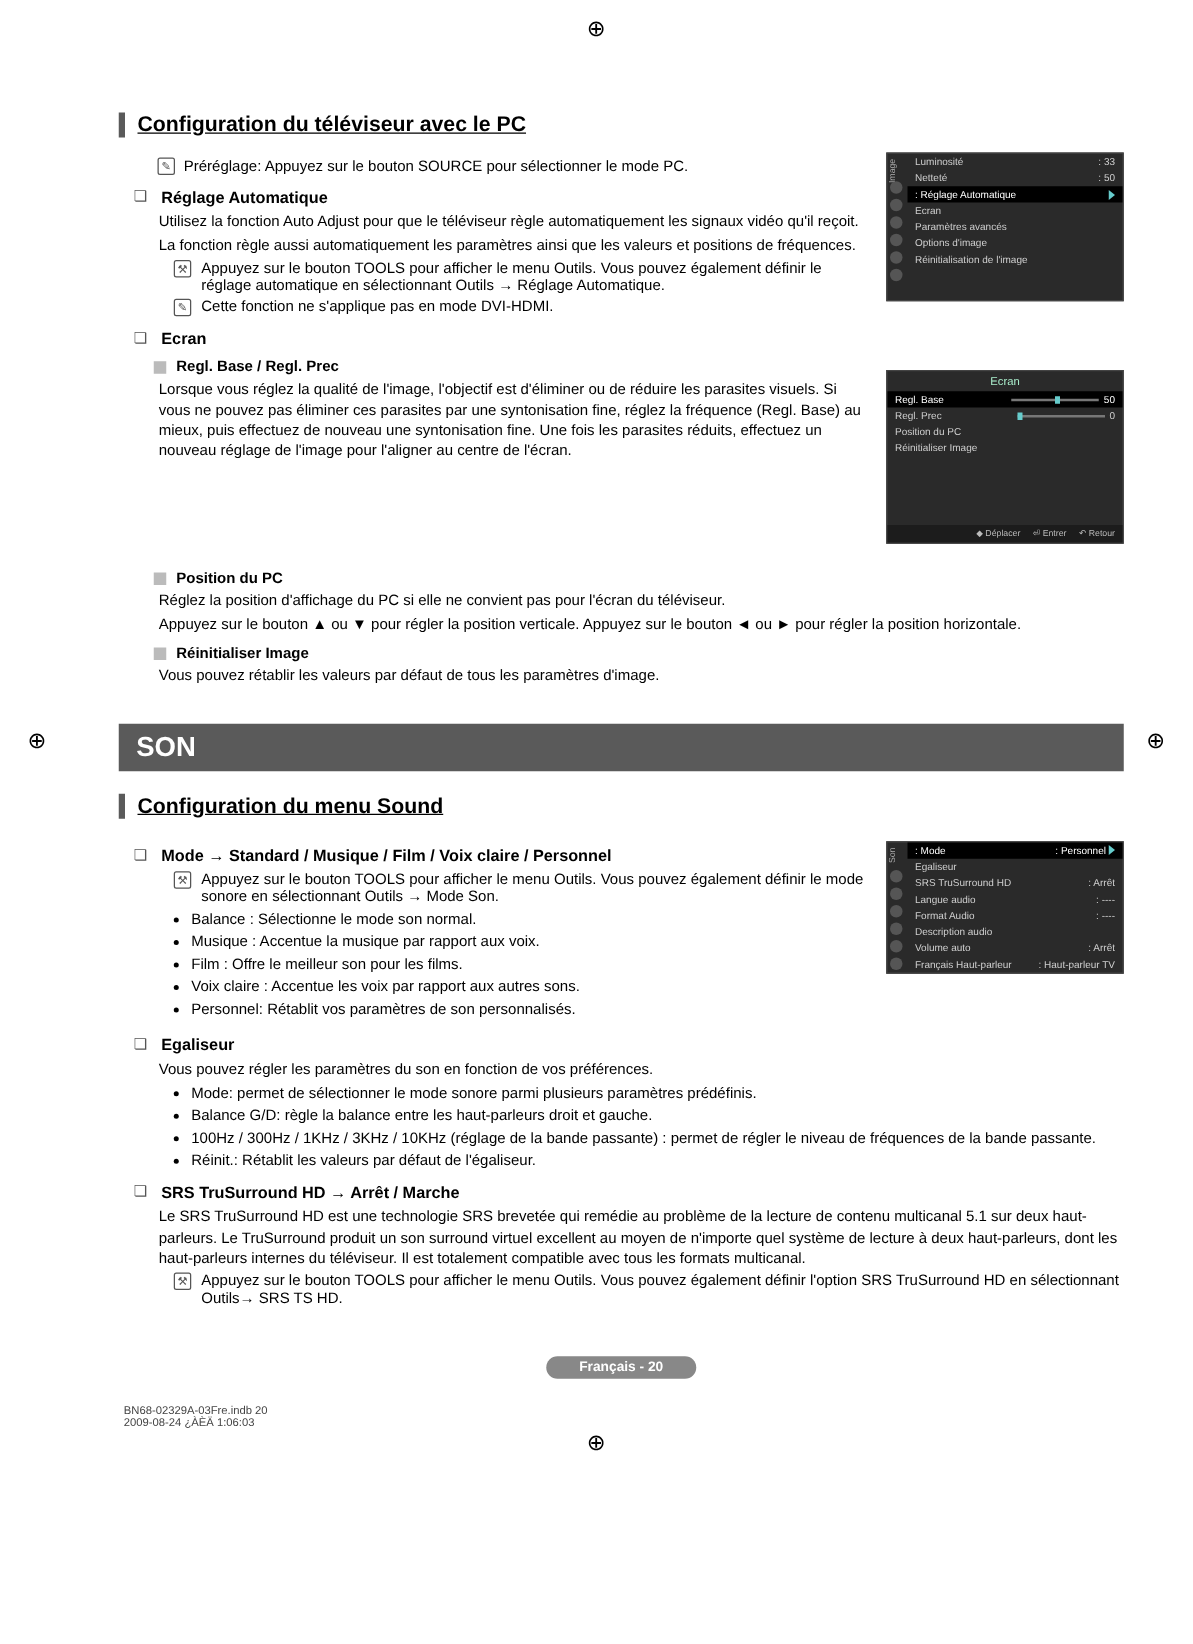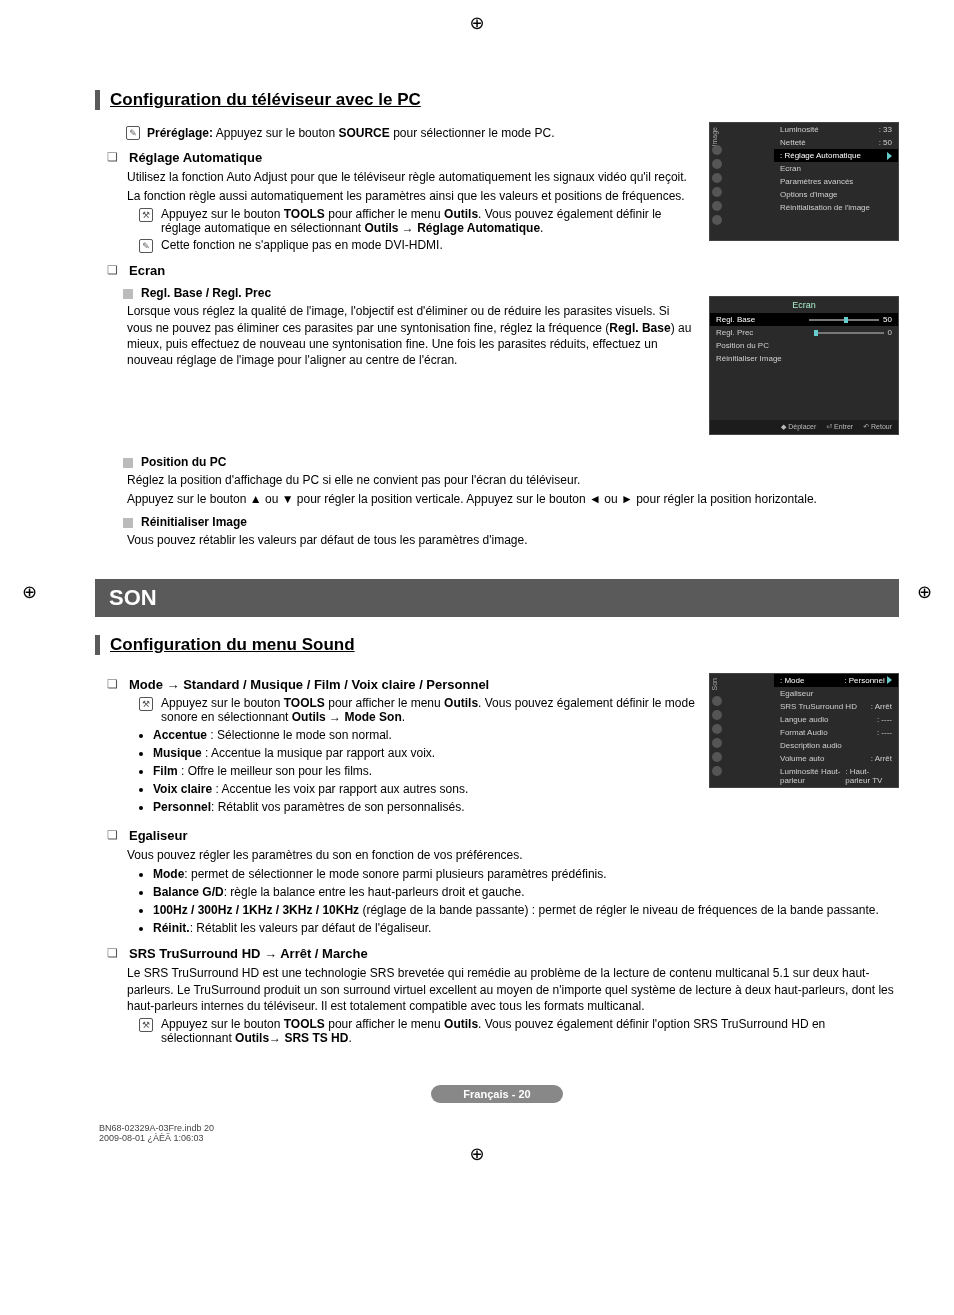--- a/index.html
+++ b/index.html
@@ -54,30 +54,30 @@
   .two-col { display:flex; gap:14px; align-items:flex-start; }
   .col-left { flex: 1 1 auto; }
   .col-right { flex: 0 0 190px; }
   .osd-panel { background:#2a2a2a; color:#cfcfcf; font-size:8px; border:1px solid #444; margin-bottom:12px; position:relative; }
   .osd-row { display:flex; align-items:center; justify-content:space-between; padding:2px 6px; }
   .osd-row.hi { background:#000000; color:#fff; }
   .osd-title { text-align:center; padding:3px; color:#aec; font-size:9px; }
   .osd-sideicons { position:absolute; left:2px; top:22px; display:flex; flex-direction:column; gap:4px; }
   .osd-sideicons span { width:10px; height:10px; border-radius:50%; background:#555; display:block; }
   .osd-side-lbl { writing-mode: vertical-rl; transform: rotate(180deg); font-size:7px; color:#aaa; position:absolute; left:1px; top:4px; }
-  .osd-body { padding-left:16px;margin-left:48px; }
+  .osd-body { padding-left:16px; }
   .osd-footer { display:flex; justify-content:flex-end; gap:10px; padding:3px 6px; font-size:7px; color:#bbb; background:#1c1c1c; }
   .osd-footer span::before { content:""; }
   .arrow-right { display:inline-block; width:0; height:0; border-top:4px solid transparent; border-bottom:4px solid transparent; border-left:5px solid #6cc; vertical-align:middle; }
   .slider { display:flex; align-items:center; gap:4px; }
   .slider .bar { width:70px; height:2px; background:#777; position:relative; }
   .slider .bar .knob { position:absolute; top:-2px; width:4px; height:6px; background:#6cc; }
-  .page-num-bar { background:#888; color:#fff; font-size:11px; font-weight:bold; text-align:center; border-radius:10px; width:132px; margin:40px auto 0 auto; padding:3px 0; }
+  .page-num-bar { background:#888; color:#fff; font-size:11px; font-weight:bold; text-align:center; border-radius:10px; width:120px; margin:40px auto 0 auto; padding:3px 0; }
   .footer { display:flex; justify-content:space-between; font-size:9px; color:#444; margin-top:20px; padding: 0 4px; flex-direction: column; }
-  b { font-weight:bold; }
+  b { font-weight:normal; }
 </style>
 </head>
 <body>
 
 <span class="crop-mark crop-top">⊕</span>
 <span class="crop-mark crop-left">⊕</span>
 <span class="crop-mark crop-right">⊕</span>
 
 <div class="page">
 
@@ -216,21 +216,21 @@
     <div class="col-left">
       <div class="sub-heading">
         <span class="mark">❏</span>
         <span class="txt">Mode → Standard / Musique / Film / Voix claire / Personnel</span>
       </div>
       <div class="tool-line">
         <span class="tool-icon"><span class="icon-box">⚒</span></span>
         <span><span>Appuyez sur le bouton </span><b>TOOLS</b><span> pour afficher le menu </span><b>Outils</b><span>. Vous pouvez également définir le mode sonore en sélectionnant </span><b>Outils</b><span> → </span><b>Mode Son</b><span>.</span></span>
       </div>
       <ul class="bullet-list">
-        <li><b>Accentue</b><span> : Sélectionne le mode son normal.</span></li>
+        <li><b>Balance</b><span> : Sélectionne le mode son normal.</span></li>
         <li><b>Musique</b><span> : Accentue la musique par rapport aux voix.</span></li>
         <li><b>Film</b><span> : Offre le meilleur son pour les films.</span></li>
         <li><b>Voix claire</b><span> : Accentue les voix par rapport aux autres sons.</span></li>
         <li><b>Personnel</b><span>: Rétablit vos paramètres de son personnalisés.</span></li>
       </ul>
     </div>
     <div class="col-right">
 
       <div class="osd-panel" style="margin-top:6px;">
         <span class="osd-side-lbl">Son</span>
@@ -257,21 +257,21 @@
             </div>
           <div class="osd-row">
               <span>Description audio</span>
               <span></span>
             </div>
           <div class="osd-row">
               <span>Volume auto</span>
               <span>: Arrêt</span>
             </div>
           <div class="osd-row">
-              <span>Luminosité Haut-parleur</span>
+              <span>Français Haut-parleur</span>
               <span>: Haut-parleur TV</span>
             </div>
         </div>
         <div class="osd-sideicons">
             <span></span>
             <span></span>
             <span></span>
             <span></span>
             <span></span>
             <span></span>
@@ -299,17 +299,17 @@
   <div class="body-text">Le SRS TruSurround HD est une technologie SRS brevetée qui remédie au problème de la lecture de contenu multicanal 5.1 sur deux haut-parleurs. Le TruSurround produit un son surround virtuel excellent au moyen de n'importe quel système de lecture à deux haut-parleurs, dont les haut-parleurs internes du téléviseur. Il est totalement compatible avec tous les formats multicanal.</div>
   <div class="tool-line">
     <span class="tool-icon"><span class="icon-box">⚒</span></span>
     <span><span>Appuyez sur le bouton </span><b>TOOLS</b><span> pour afficher le menu </span><b>Outils</b><span>. Vous pouvez également définir l'option SRS TruSurround HD en sélectionnant </span><b>Outils</b><span>→ </span><b>SRS TS HD</b><span>.</span></span>
   </div>
 
   <div class="page-num-bar">Français - 20</div>
 
   <div class="footer">
     <span>BN68-02329A-03Fre.indb   20</span>
-    <span>2009-08-01   ¿ÀÈÄ 1:06:03</span>
+    <span>2009-08-24   ¿ÀÈÄ 1:06:03</span>
   </div>
 </div>
 
 <span class="crop-mark crop-bottom">⊕</span>
 
 </body></html>

